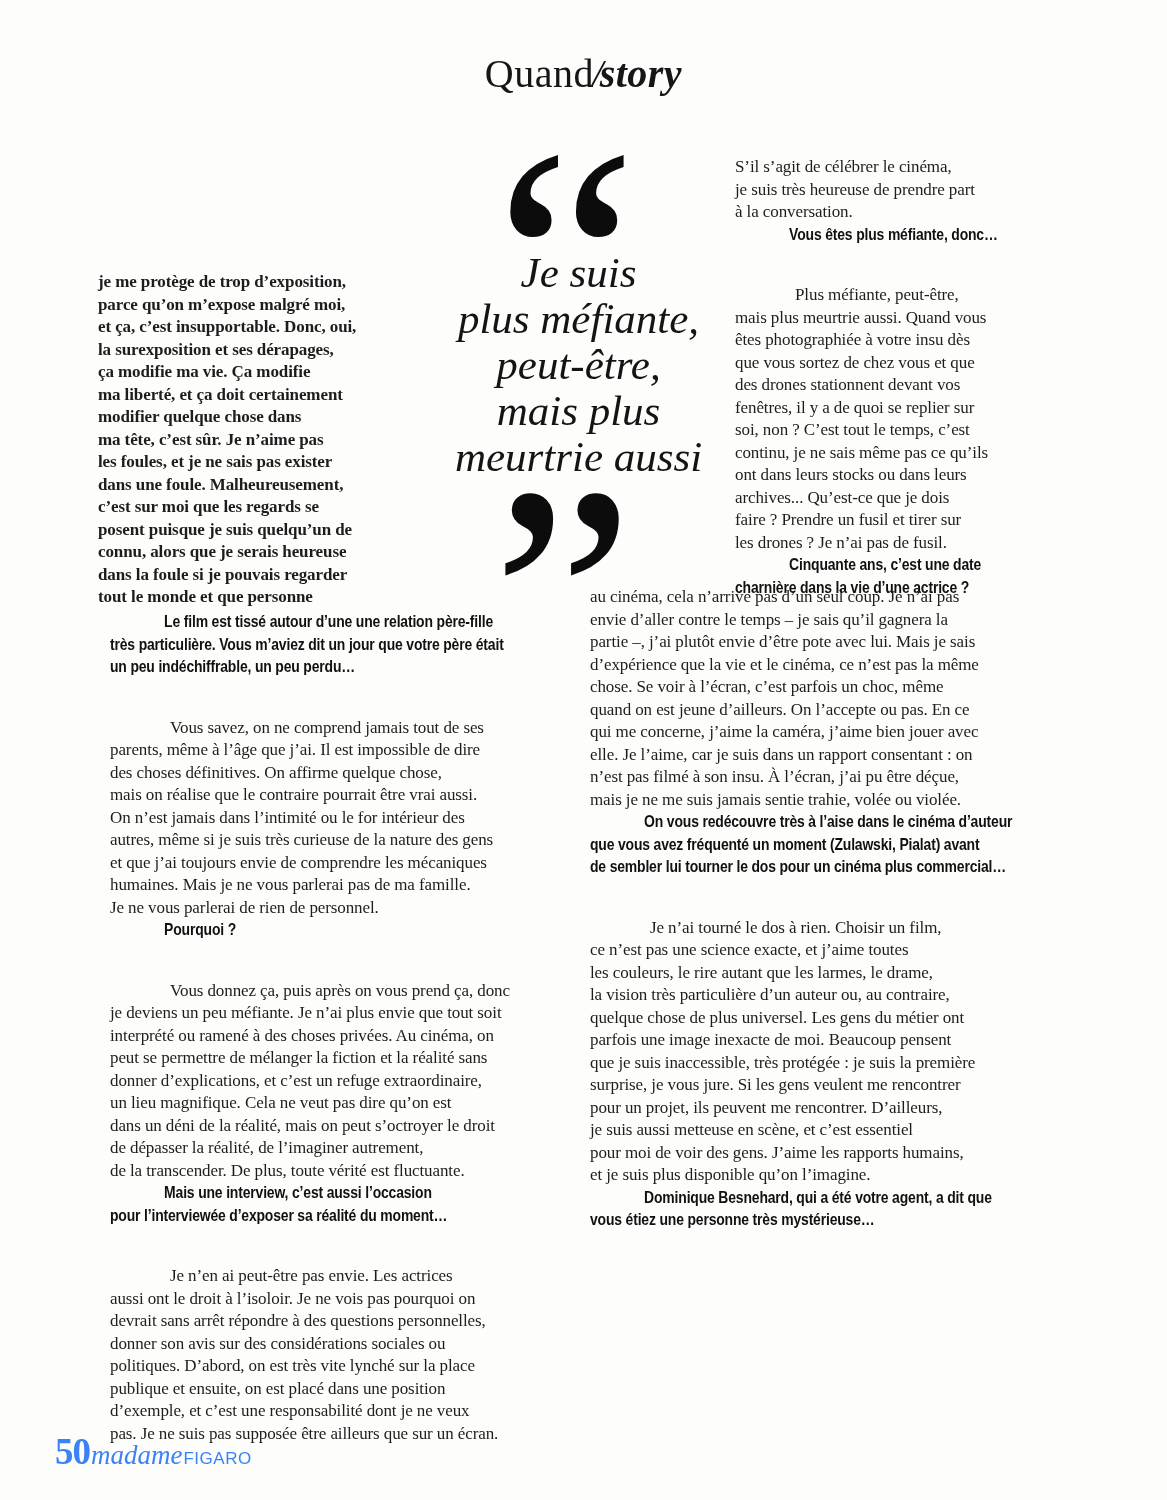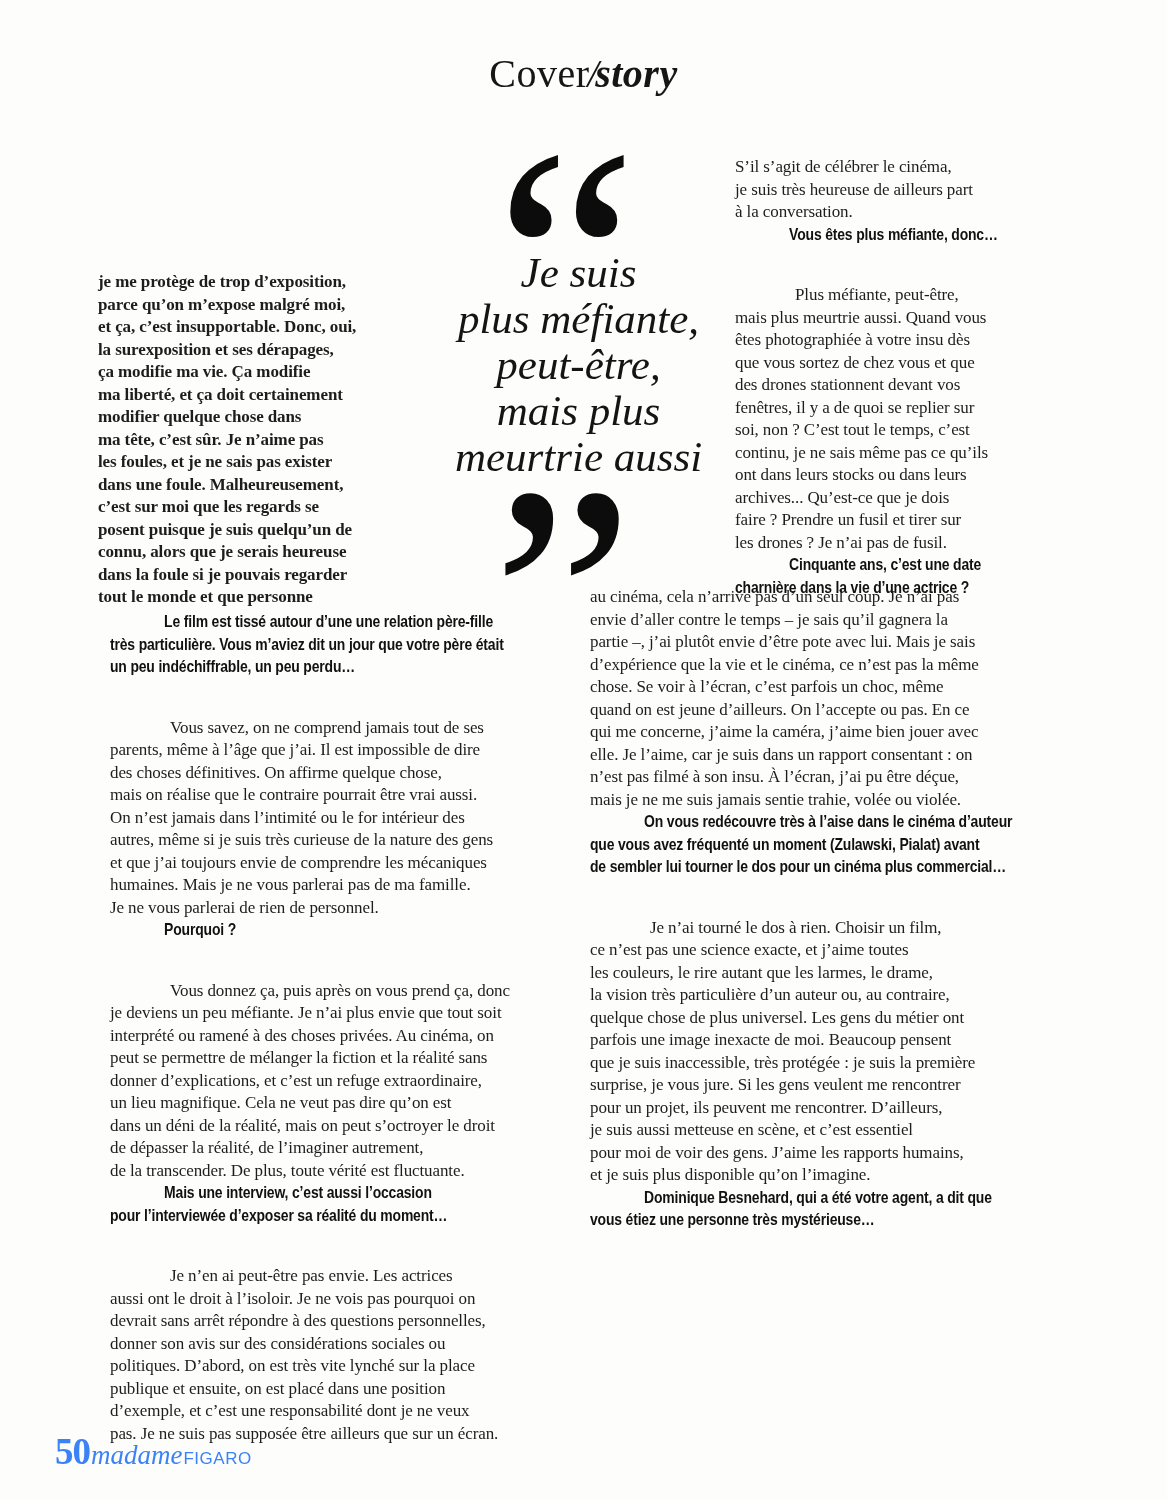--- a/index.html
+++ b/index.html
@@ -113,21 +113,21 @@
     letter-spacing: 0.5px;
     margin-left: 1px;
   }
 </style>
 </head>
 <body>
 
 <div class="page">
 
   <div class="header">
-    <span>Cover</span><span class="slash">/</span><span class="italic">story</span>
+    <span>Quand</span><span class="slash">/</span><span class="italic">story</span>
   </div>
 
   <div class="col col-left-narrow">
       <p class="para continuation">je me protège de trop d’exposition,
 parce qu’on m’expose malgré moi,
 et ça, c’est insupportable. Donc, oui,
 la surexposition et ses dérapages,
 ça modifie ma vie. Ça modifie
 ma liberté, et ça doit certainement
 modifier quelque chose dans
@@ -144,21 +144,21 @@
   <div class="quote-mark quote-open">“</div>
   <div class="quote-text">Je suis
 plus méfiante,
 peut-être,
 mais plus
 meurtrie aussi</div>
   <div class="quote-mark quote-close">”</div>
 
   <div class="col col-right-narrow">
       <p class="para continuation">S’il s’agit de célébrer le cinéma,
-je suis très heureuse de ailleurs part
+je suis très heureuse de prendre part
 à la conversation.</p>
       <p class="para question">Vous êtes plus méfiante, donc…</p>
       <p class="para answer">Plus méfiante, peut-être,
 mais plus meurtrie aussi. Quand vous
 êtes photographiée à votre insu dès
 que vous sortez de chez vous et que
 des drones stationnent devant vos
 fenêtres, il y a de quoi se replier sur
 soi, non ? C’est tout le temps, c’est
 continu, je ne sais même pas ce qu’ils

